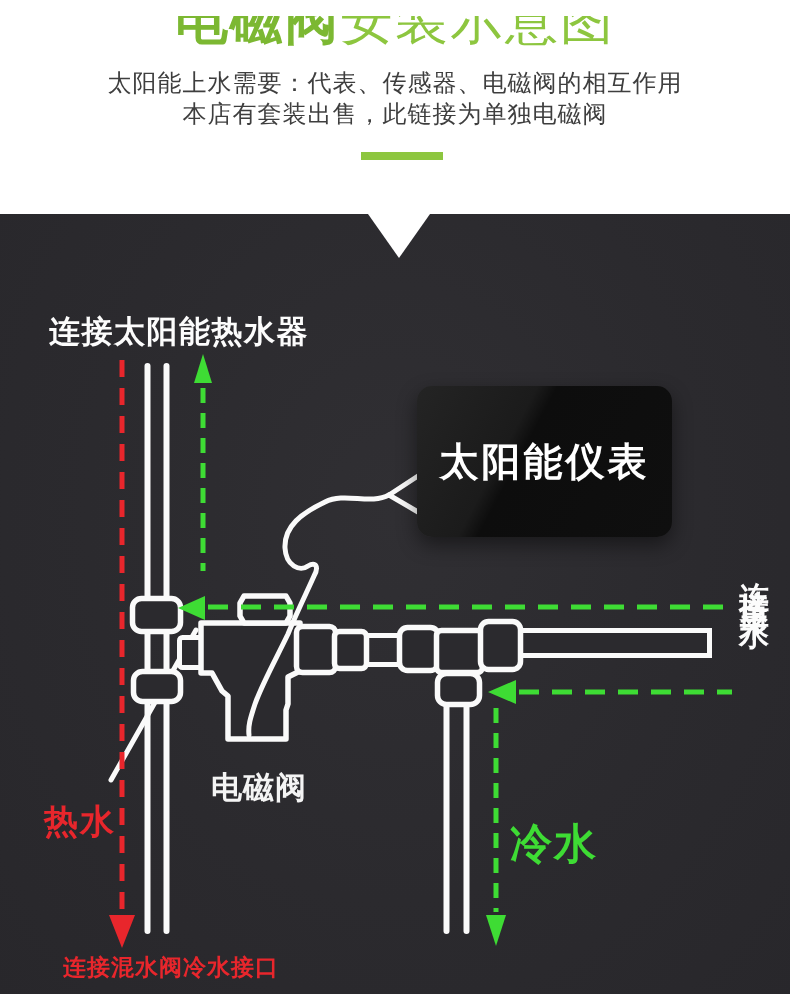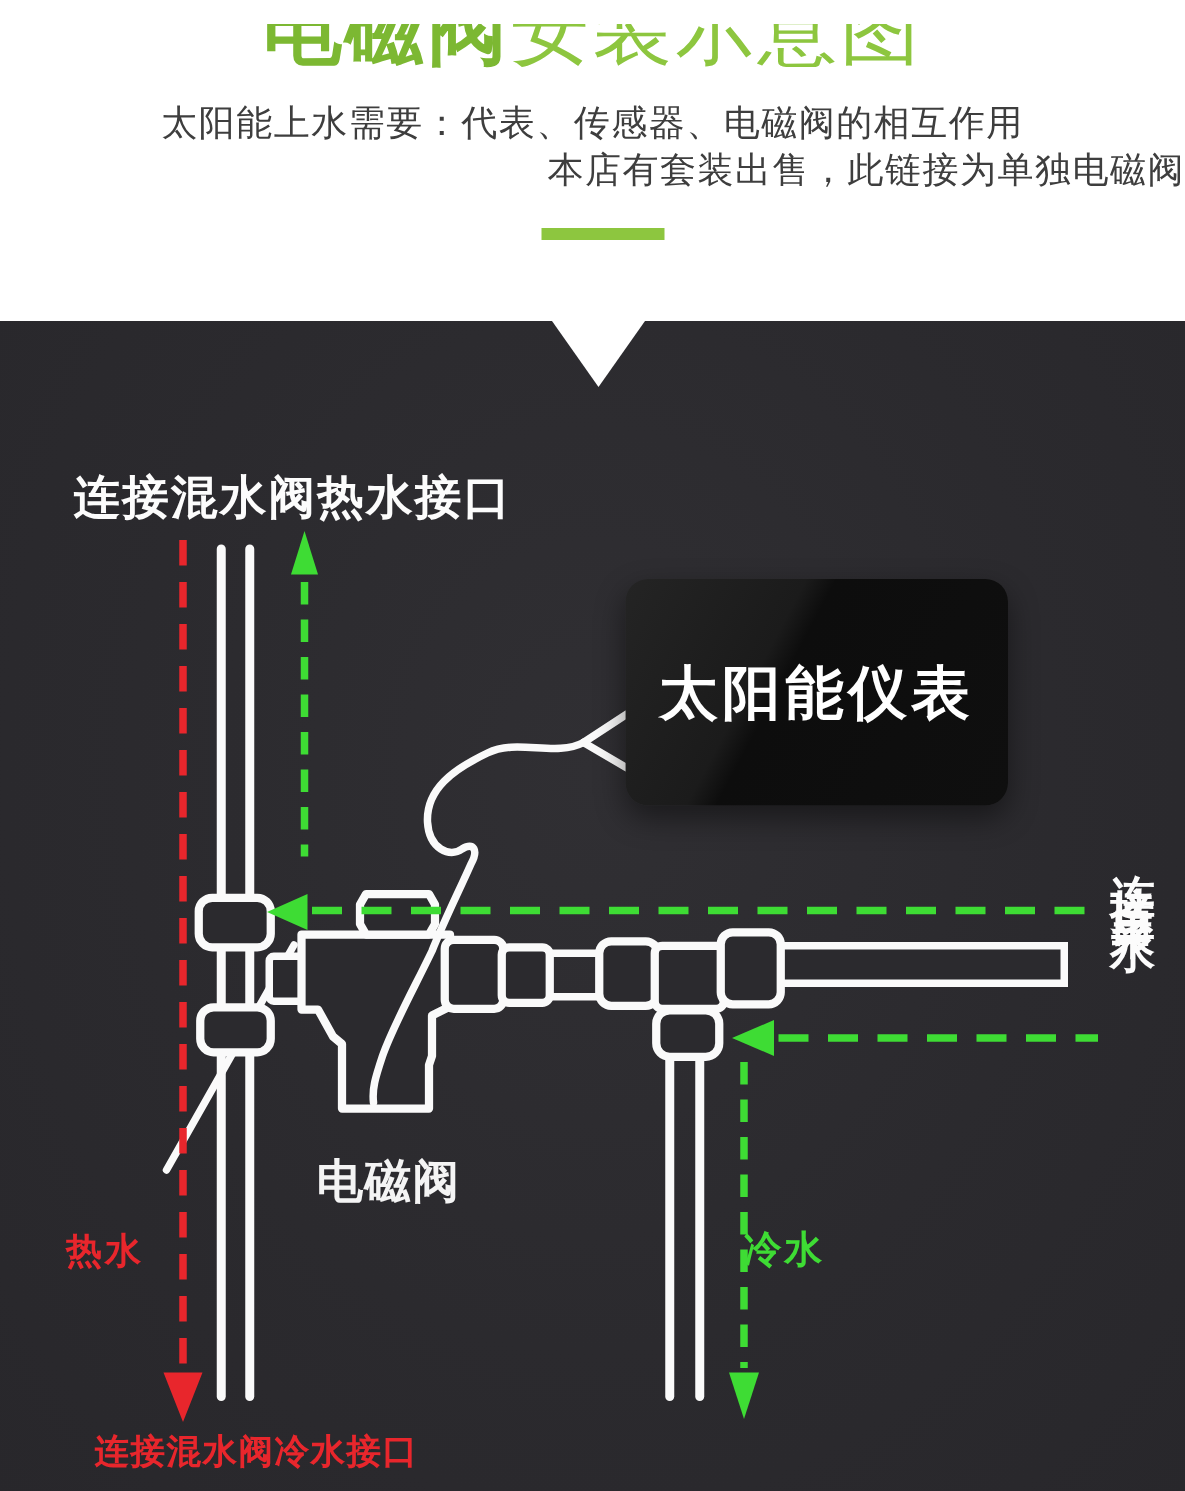--- a/index.html
+++ b/index.html
@@ -13,38 +13,38 @@
     position:absolute;top:-27px;left:0;width:790px;height:62px;
     text-align:center;font-size:53px;line-height:62px;letter-spacing:2px;white-space:nowrap;
   }
   .title-bold{font-weight:900;color:#7cb832;}
   .title-rest{font-weight:500;color:#8dc63f;}
   .subtitle{
     position:absolute;left:0;width:790px;margin:0;text-align:center;
     color:#3e3e3e;font-size:24px;line-height:31px;font-weight:500;letter-spacing:1px;
   }
   .subtitle.l1{top:51px;}
-  .subtitle.l2{top:82px;text-align:right;}
+  .subtitle.l2{top:82px;}
   .green-bar{position:absolute;left:361px;top:136px;width:82px;height:8px;background:#8dc63f;}
   
   .stage{
     position:absolute;top:198px;left:0;width:790px;height:796px;
     background:radial-gradient(ellipse at 50% 38%,#302f33 0%,#2b2a2e 55%,#28272b 100%);
   }
   .notch{
     position:absolute;top:0;left:368px;width:0;height:0;
     border-left:31px solid transparent;border-right:31px solid transparent;
     border-top:44px solid #ffffff;
   }
   .stage svg{position:absolute;top:0;left:0;}
   .lbl{position:absolute;white-space:nowrap;}
   .lbl-solar{left:49px;top:97px;font-size:31px;font-weight:700;color:#fcfcfc;letter-spacing:1.5px;}
   .lbl-valve{left:211px;top:553px;font-size:31px;font-weight:700;color:#f4f4f4;letter-spacing:1px;}
-  .lbl-hot{left:44px;top:604px;font-size:24px;font-weight:900;color:#e8262c;letter-spacing:2px;}
-  .lbl-cold{left:496px;top:602px;font-size:25px;font-weight:900;color:#3edc34;letter-spacing:2px;}
+  .lbl-hot{left:44px;top:585px;font-size:34px;font-weight:900;color:#e8262c;letter-spacing:2px;}
+  .lbl-cold{left:510px;top:602px;font-size:42px;font-weight:900;color:#3edc34;letter-spacing:2px;}
   .lbl-hot-port{left:63px;top:738px;font-size:23px;font-weight:700;color:#e8262c;letter-spacing:1px;}
   .lbl-cold-port{left:370px;top:738px;font-size:23px;font-weight:700;color:#3edc34;letter-spacing:1px;}
   .lbl-tap{
     left:733px;top:344px;writing-mode:vertical-rl;text-orientation:upright;
     font-size:30px;font-weight:700;color:#fcfcfc;letter-spacing:9px;
   }
   .meter-box{
     position:absolute;left:417px;top:172px;width:255px;height:151px;border-radius:15px;
     background:linear-gradient(118deg,#242424 0%,#1b1b1b 36%,#0d0d0d 42%,#0f0f0f 100%);
     box-shadow:0 8px 20px rgba(0,0,0,0.45);
@@ -135,20 +135,20 @@
       <g>
         <line x1="496" y1="494" x2="496" y2="698" stroke="#3edc34" stroke-width="5" stroke-dasharray="15 10"></line>
         <polygon points="486,701 506,701 496,732" fill="#3edc34"></polygon>
       </g>
     </svg>
 
     <div class="meter-box">
       <span>太阳能仪表</span>
     </div>
 
-    <div class="lbl lbl-solar">连接混水阀热水接口</div>
+    <div class="lbl lbl-solar">连接太阳能热水器</div>
     <div class="lbl lbl-tap">连接自来水</div>
     <div class="lbl lbl-valve">电磁阀</div>
     <div class="lbl lbl-hot">热水</div>
     <div class="lbl lbl-cold">冷水</div>
     <div class="lbl lbl-hot-port">连接混水阀冷水接口</div>
   </div>
 </div>
 
 </body></html>

